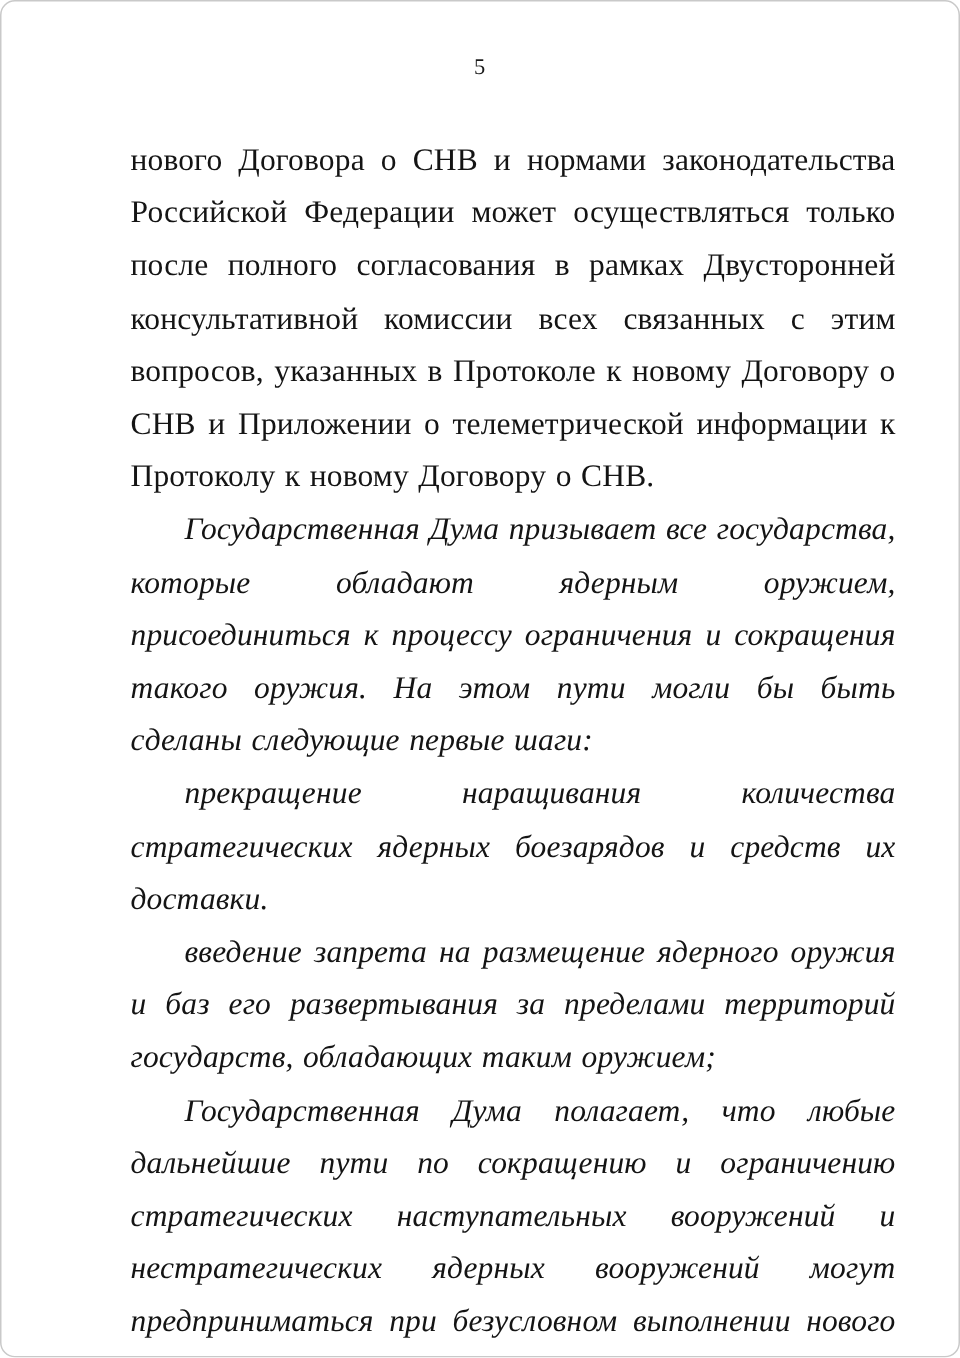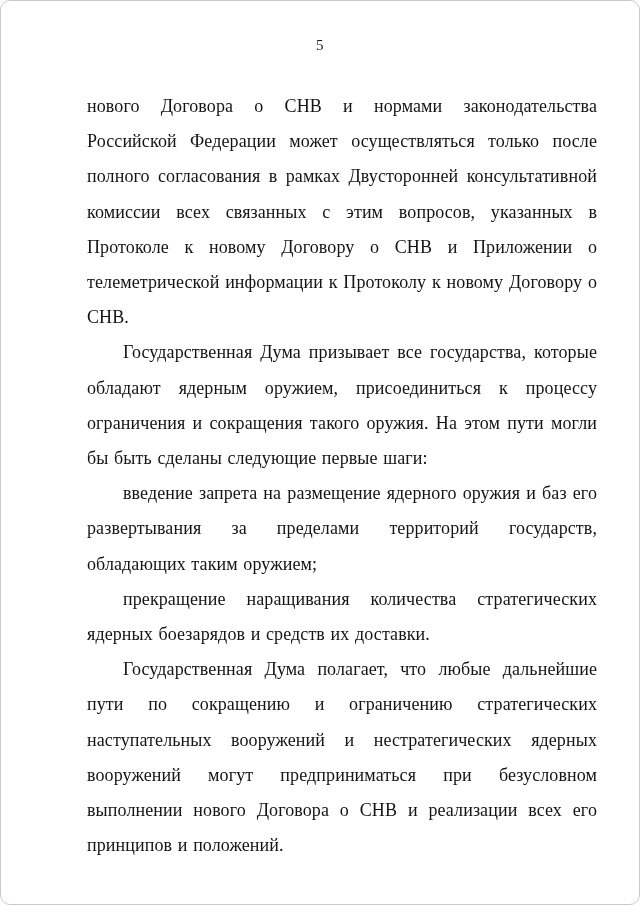--- a/index.html
+++ b/index.html
@@ -29,41 +29,42 @@
   }
   .content {
     position: absolute;
     top: 88px;
     left: 86px;
     width: 510px;
   }
   .content p {
     margin: 0;
     padding: 0;
-    font-size: 18px;
+    font-size: 21px;
     line-height: 35.2px;
     text-align: justify;
     letter-spacing: 0.1px;
     word-spacing: 1px;
     color: #141414;
   }
   .content p.indent {
     text-indent: 36px;
+    font-style: italic;
   }
   
   .content p.continues {
     text-align-last: justify;
   }
 </style>
 </head>
 <body>
 
 <div class="page">
   <div class="page-number">5</div>
 
   <div class="content">
     <p>нового Договора о СНВ и нормами законодательства Российской Федерации может осуществляться только после полного согласования в рамках Двусторонней консультативной комиссии всех связанных с этим вопросов, указанных в Протоколе к новому Договору о СНВ и Приложении о телеметрической информации к Протоколу к новому Договору о СНВ.</p>
     <p class="indent">Государственная Дума призывает все государства, которые обладают ядерным оружием, присоединиться к процессу ограничения и сокращения такого оружия. На этом пути могли бы быть сделаны следующие первые шаги:</p>
+    <p class="indent">прекращение наращивания количества стратегических ядерных боезарядов и средств их доставки.</p>
     <p class="indent">введение запрета на размещение ядерного оружия и баз его развертывания за пределами территорий государств, обладающих таким оружием;</p>
-    <p class="indent">прекращение наращивания количества стратегических ядерных боезарядов и средств их доставки.</p>
     <p class="indent">Государственная Дума полагает, что любые дальнейшие пути по сокращению и ограничению стратегических наступательных вооружений и нестратегических ядерных вооружений могут предприниматься при безусловном выполнении нового Договора о СНВ и реализации всех его принципов и положений.</p>
   </div>
 </div>
 
 </body></html>

